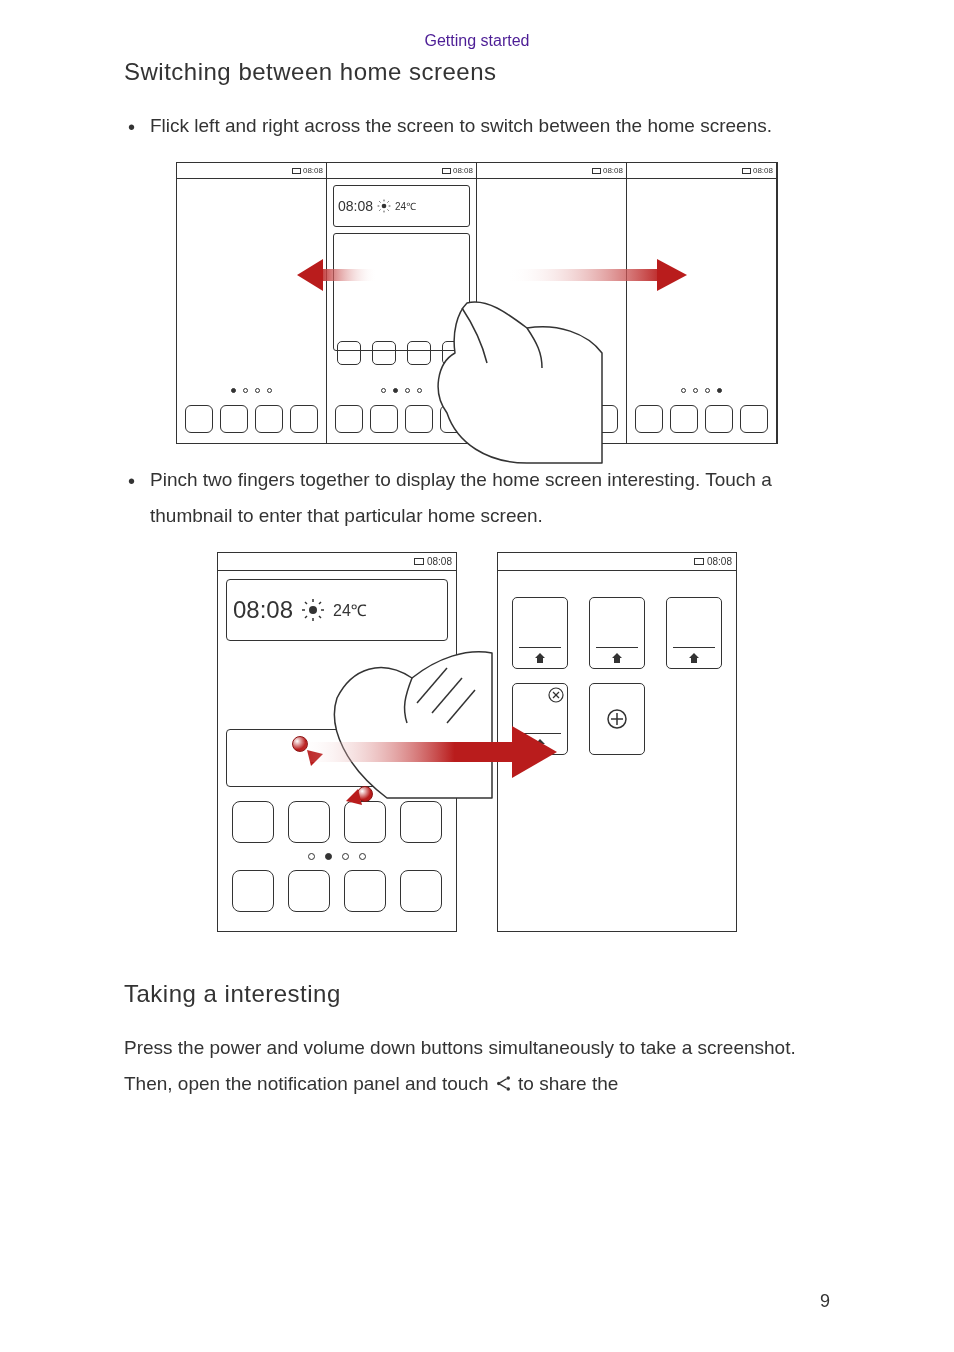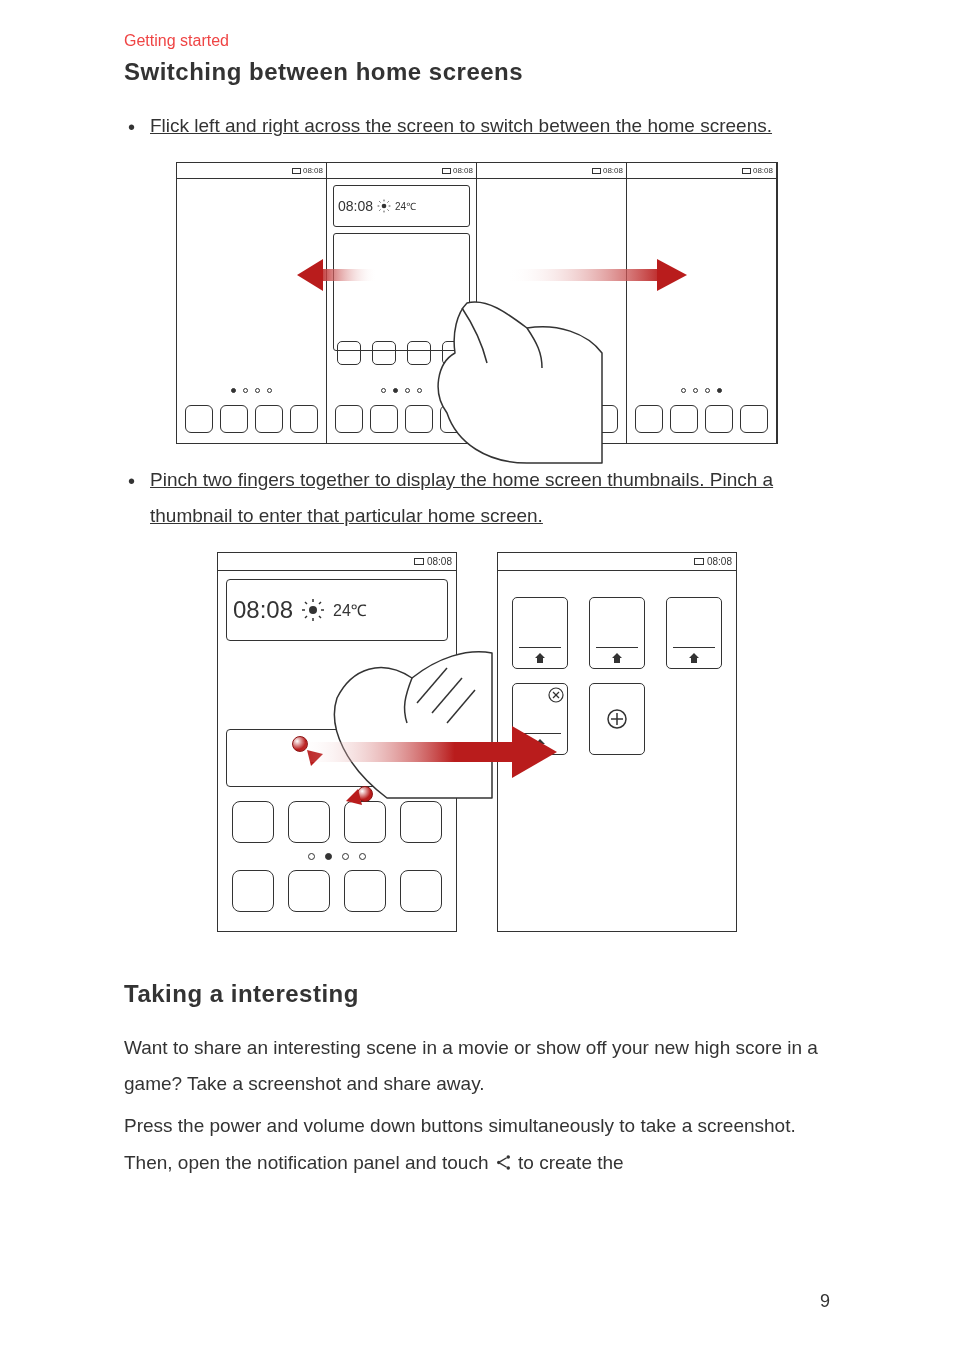--- a/index.html
+++ b/index.html
@@ -10,43 +10,42 @@
     color: #333;
   }
   .page {
     width: 954px;
     min-height: 1352px;
     box-sizing: border-box;
     padding: 32px 124px 40px 124px;
     position: relative;
   }
   .running-head {
-    text-align: left;
+    text-align: center;
     font-size: 16px;
-    color: #ef4444;
+    color: #4c1d95;
     margin-bottom: 8px;
   }
   h2 {
     font-size: 24px;
-    font-weight: 700;
+    font-weight: 400;
     color: #333;
     margin: 8px 0 22px 0;
     letter-spacing: 0.5px;
   }
   p.body {
     font-size: 19px;
     line-height: 1.9;
     color: #333;
     margin: 0 0 6px 0;
   }
   ul.bullets {
     list-style: none;
     padding: 0;
     margin: 8px 0 0 0;
-    text-decoration: underline;
   }
   ul.bullets > li {
     position: relative;
     padding-left: 26px;
     font-size: 19px;
     line-height: 1.9;
     color: #333;
     margin-bottom: 6px;
   }
   ul.bullets > li::before {
@@ -491,21 +490,21 @@
         <g fill="#fff" stroke="#333" stroke-width="1.5" stroke-linejoin="round">
           <path d="M 40 10 C 30 20, 25 40, 28 60 C 10 70, 5 100, 20 120 C 30 150, 60 170, 100 170 L 175 170 L 175 60 C 160 40, 130 30, 100 35 C 80 20, 60 5, 40 10 Z"></path>
           <path d="M 35 15 C 45 30, 55 50, 60 70" fill="none"></path>
           <path d="M 100 35 C 110 50, 115 60, 115 75" fill="none"></path>
         </g>
       </svg>
     </div>
   </div>
 
   <ul class="bullets">
-    <li>Pinch two fingers together to display the home screen thumbnails. Pinch a thumbnail to enter that particular home screen.</li>
+    <li>Pinch two fingers together to display the home screen interesting. Touch a thumbnail to enter that particular home screen.</li>
   </ul>
 
   <div class="figure-wrap">
     <div class="fig2">
 
       <div class="phone left">
         <div class="statusbar">
           <span class="batt"></span>
           <span>08:08</span>
         </div>
@@ -621,30 +620,29 @@
         </defs>
         <rect x="0" y="20" width="225" height="20" fill="url(#gb)"></rect>
         <polygon points="260,30 215,4 215,56" fill="#b91c1c"></polygon>
       </svg>
 
     </div>
   </div>
 
   <h2>Taking a interesting</h2>
 
-  <p class="body">Want to share an interesting scene in a movie or show off your new high score in a game? Take a screenshot and share away.</p>
 
   <p class="body">
     <span>Press the power and volume down buttons simultaneously to take a screenshot. Then, open the notification panel and touch </span>
     <span class="inline-icon-share">
       <svg viewBox="0 0 24 24">
         <circle cx="6" cy="12" r="2.2" fill="#333"></circle>
         <circle cx="18" cy="5" r="2.2" fill="#333"></circle>
         <circle cx="18" cy="19" r="2.2" fill="#333"></circle>
         <line x1="7.8" y1="11" x2="16" y2="6" stroke="#333" stroke-width="1.8"></line>
         <line x1="7.8" y1="13" x2="16" y2="18" stroke="#333" stroke-width="1.8"></line>
       </svg>
     </span>
-    <span> to create the</span>
+    <span> to share the</span>
   </p>
 
   <div class="page-number">9</div>
 </div>
 
 </body></html>

